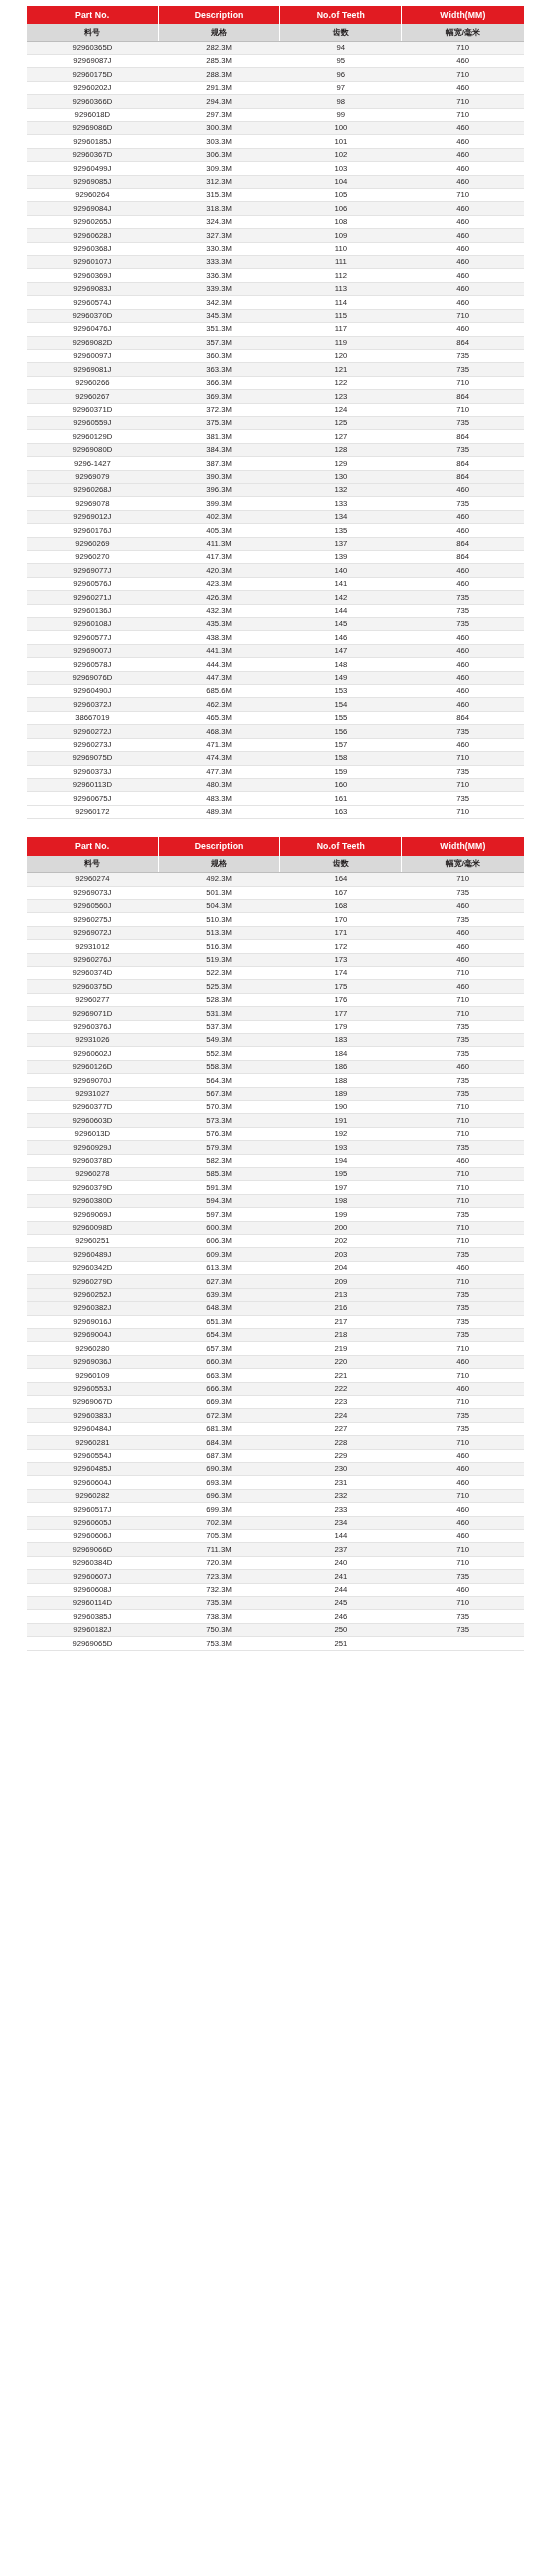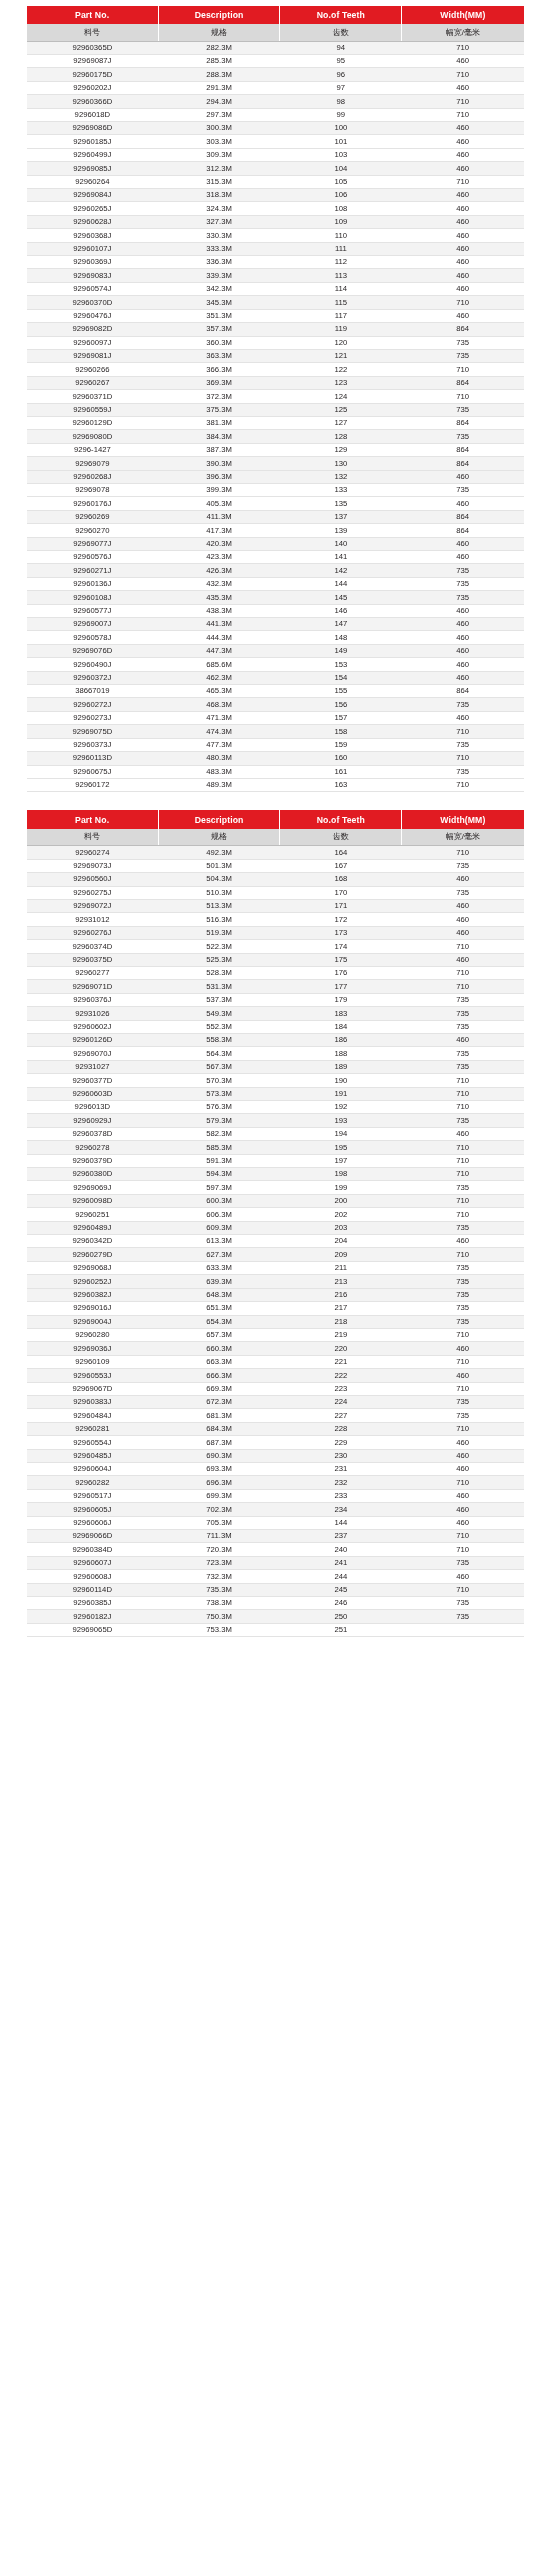--- a/index.html
+++ b/index.html
@@ -40,21 +40,21 @@
     padding: 4.2px 1.4px 4.2px 1.4px;
     border-right: 0.7px solid #ffffff;
     letter-spacing: 0.1px;
   }
   table.spec thead th.head-en:last-child { border-right: none; }
 
   table.spec thead th.head-cn {
     background: #d9d9d9;
     color: #231f20;
     font-size: 8px;
-    font-weight: normal;
+    font-weight: bold;
     text-align: center;
     padding: 2.8px 1.4px 2.8px 1.4px;
     border-right: 0.7px solid #ffffff;
     border-bottom: 0.7px solid #bdbdbd;
   }
   table.spec thead th.head-cn:last-child { border-right: none; }
 
   table.spec tbody td {
     font-size: 7.7px;
     text-align: center;
@@ -137,20 +137,26 @@
             <td>300.3M</td>
             <td>100</td>
             <td>460</td>
           </tr>
           <tr class="even">
             <td class="col-part">92960185J</td>
             <td>303.3M</td>
             <td>101</td>
             <td>460</td>
           </tr>
+          <tr class="odd">
+            <td class="col-part">92960367D</td>
+            <td>306.3M</td>
+            <td>102</td>
+            <td>460</td>
+          </tr>
           <tr class="even">
             <td class="col-part">92960499J</td>
             <td>309.3M</td>
             <td>103</td>
             <td>460</td>
           </tr>
           <tr class="odd">
             <td class="col-part">92969085J</td>
             <td>312.3M</td>
             <td>104</td>
@@ -292,20 +298,26 @@
             <td class="col-part">92960268J</td>
             <td>396.3M</td>
             <td>132</td>
             <td>460</td>
           </tr>
           <tr class="even">
             <td class="col-part">92969078</td>
             <td>399.3M</td>
             <td>133</td>
             <td>735</td>
+          </tr>
+          <tr class="odd">
+            <td class="col-part">92969012J</td>
+            <td>402.3M</td>
+            <td>134</td>
+            <td>460</td>
           </tr>
           <tr class="even">
             <td class="col-part">92960176J</td>
             <td>405.3M</td>
             <td>135</td>
             <td>460</td>
           </tr>
           <tr class="odd">
             <td class="col-part">92960269</td>
             <td>411.3M</td>
@@ -638,26 +650,20 @@
             <td>613.3M</td>
             <td>204</td>
             <td>460</td>
           </tr>
           <tr class="odd">
             <td class="col-part">92960279D</td>
             <td>627.3M</td>
             <td>209</td>
             <td>710</td>
           </tr>
-          <tr class="even">
-            <td class="col-part">92969068J</td>
-            <td>633.3M</td>
-            <td>211</td>
-            <td>735</td>
-          </tr>
           <tr class="odd">
             <td class="col-part">92960252J</td>
             <td>639.3M</td>
             <td>213</td>
             <td>735</td>
           </tr>
           <tr class="odd">
             <td class="col-part">92960382J</td>
             <td>648.3M</td>
             <td>216</td>

